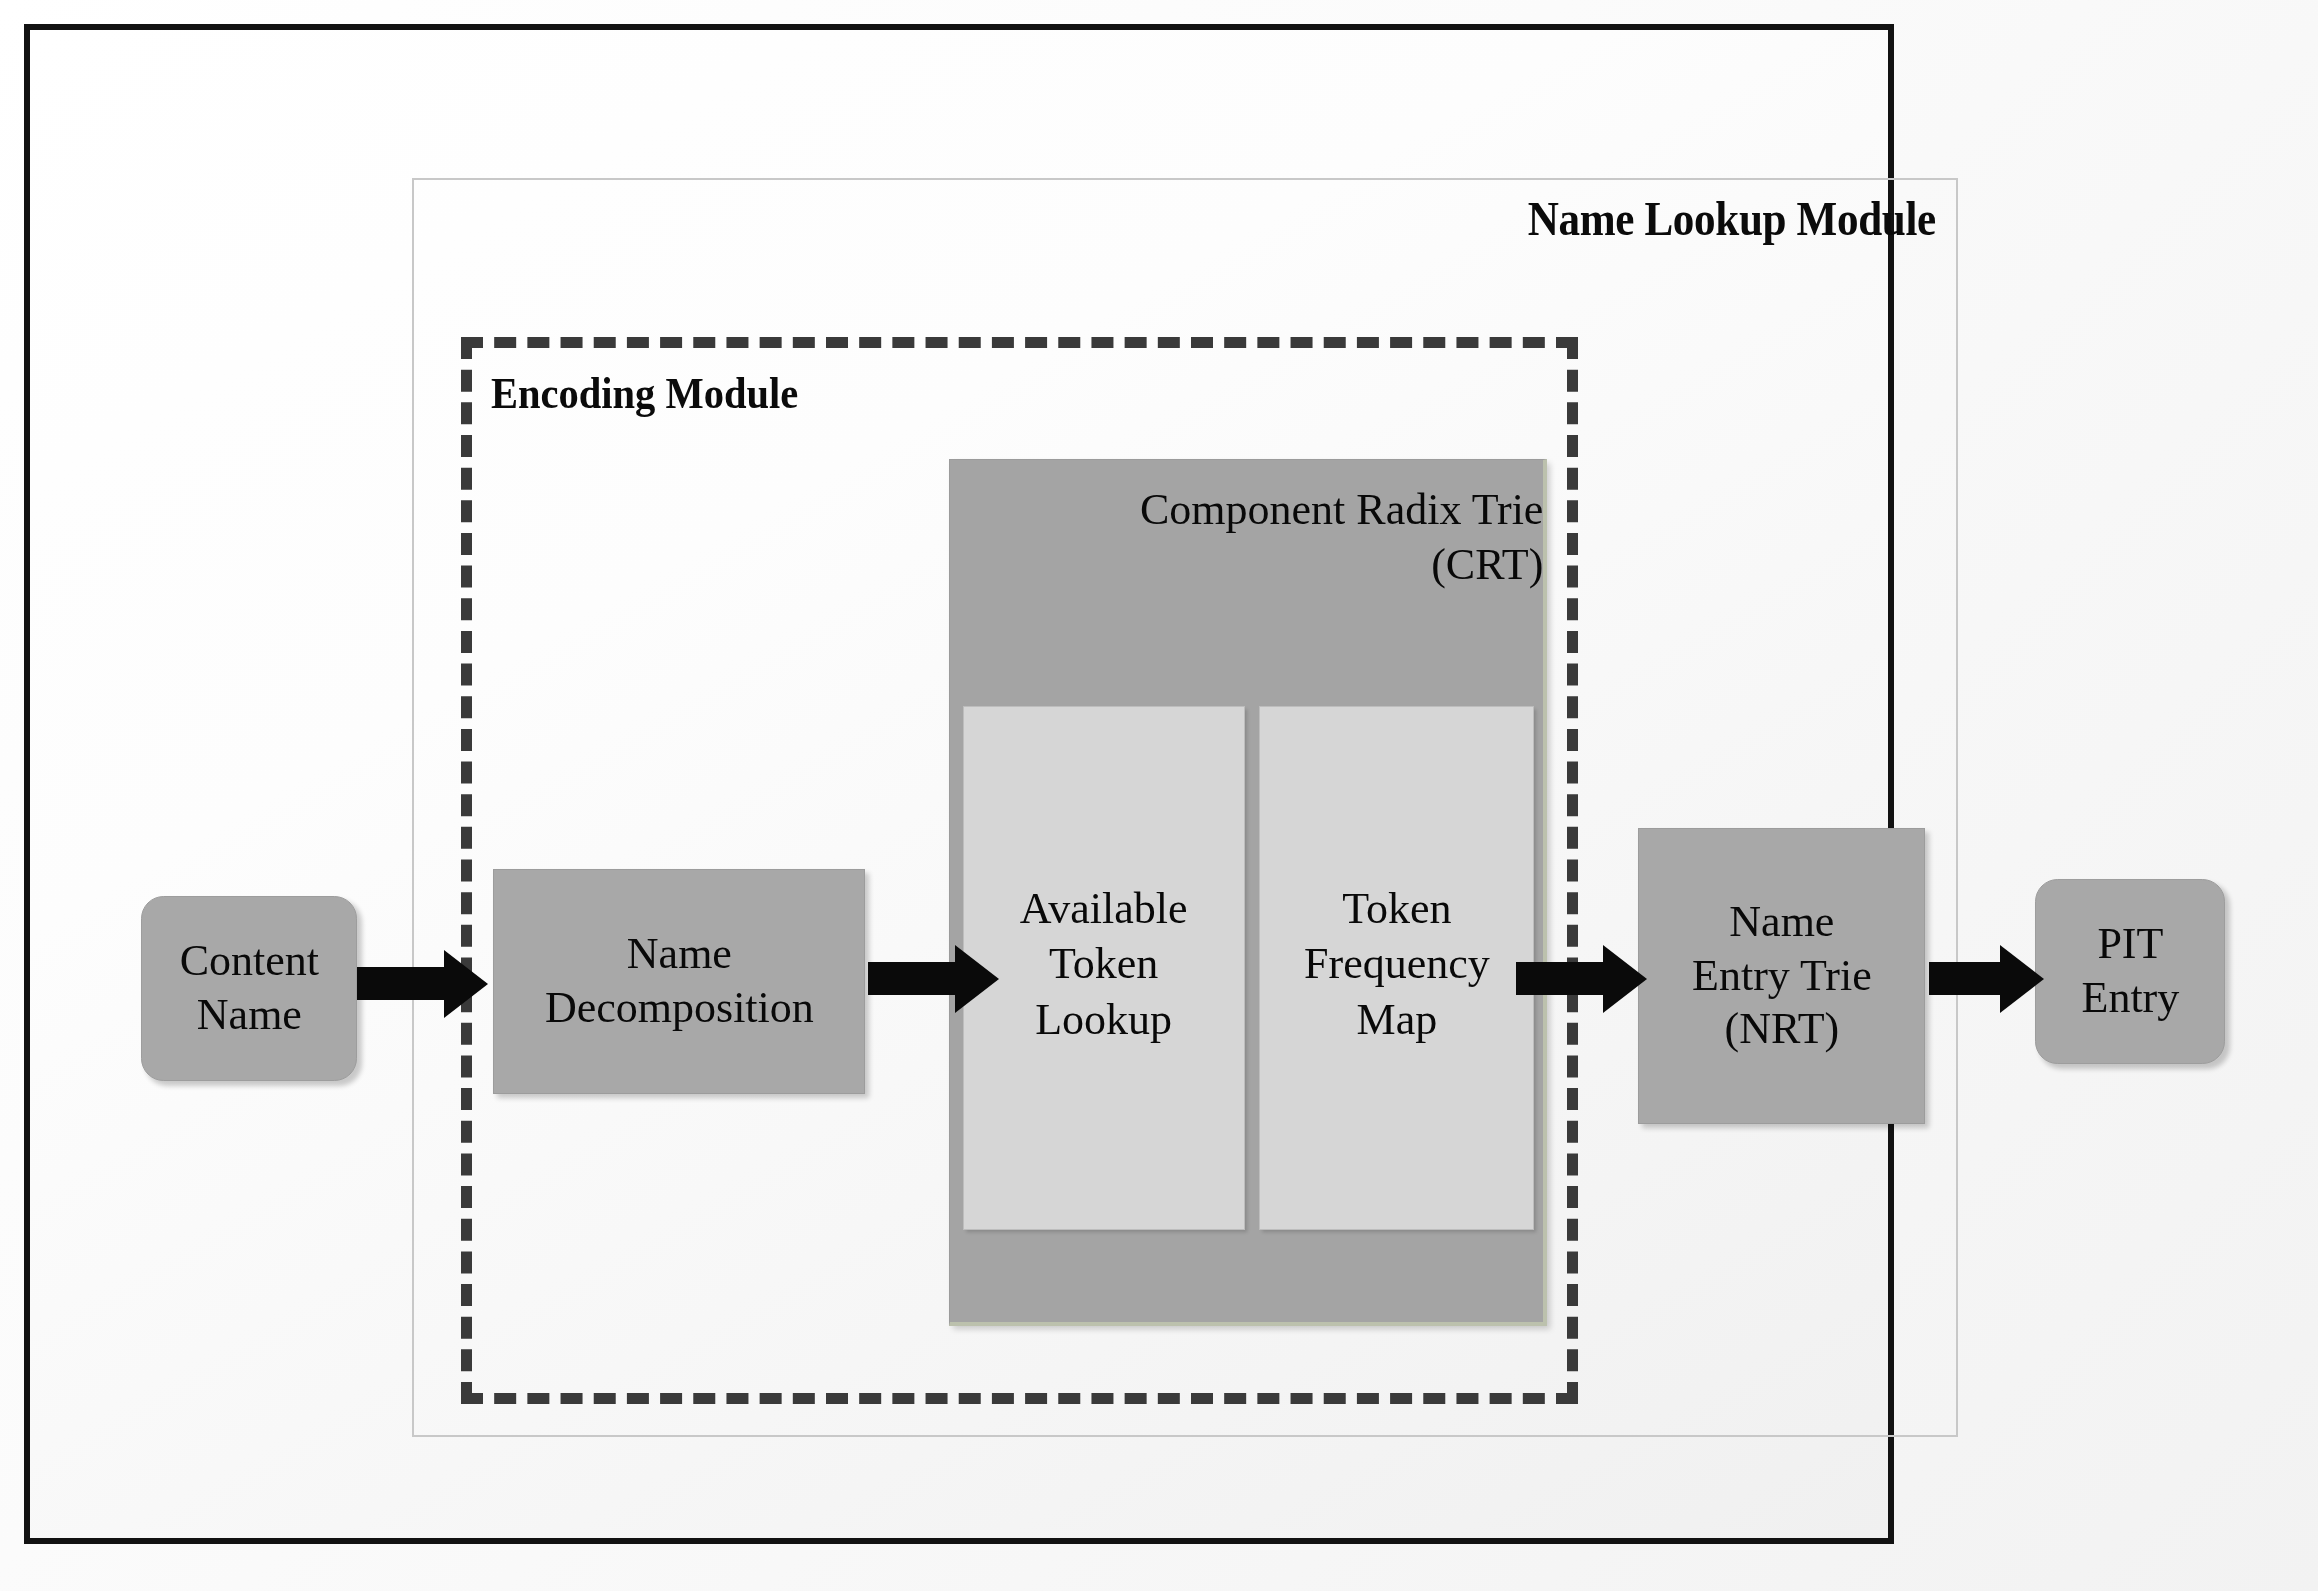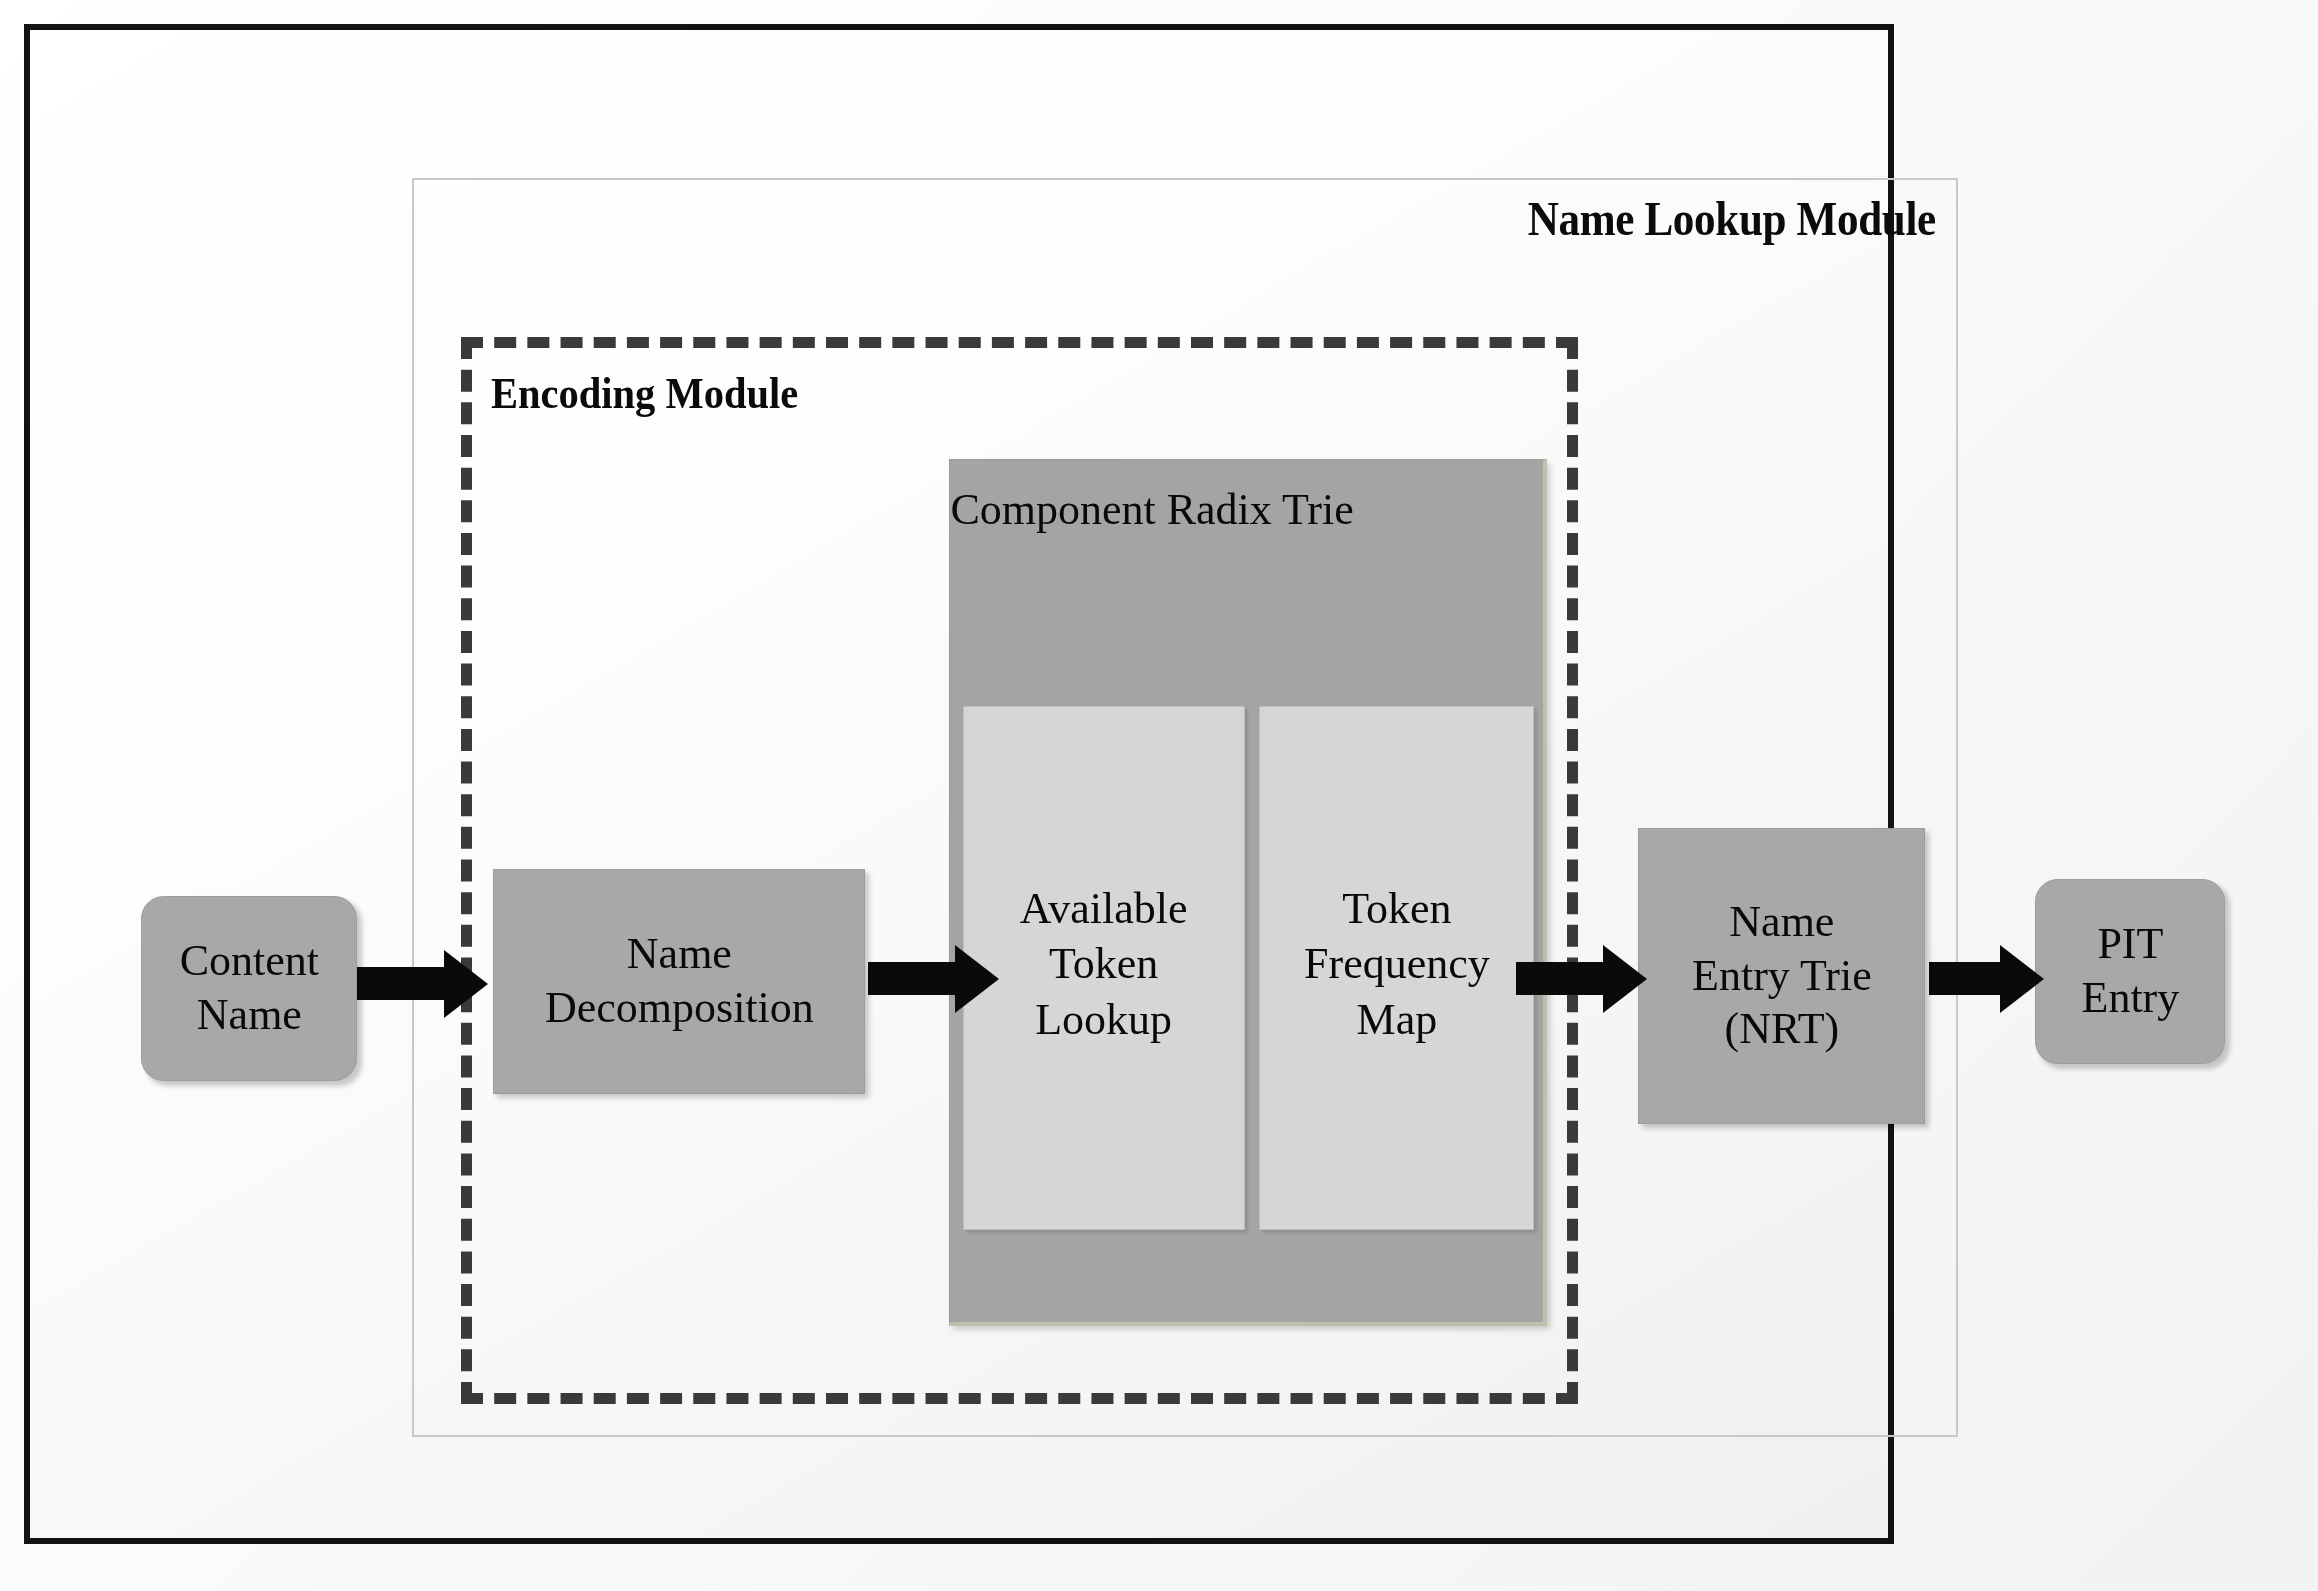--- a/index.html
+++ b/index.html
@@ -120,24 +120,24 @@
     height: 867px;
     box-sizing: border-box;
     background: #a4a4a4;
     border: 0.9px solid #9b9b9b;
     border-bottom: 4.4px solid #bcc1ad;
     border-right: 4.4px solid #bcc1ad;
     box-shadow: 3.5px 4.4px 6.1px rgba(0,0,0,0.18);
   }
   #crt-title {
     position: absolute;
-    left: 0;
+    left: 17px;
     right: 0;
     top: 22.6px;
-    text-align: left;
+    text-align: right;
     font-size: 44px;
     line-height: 1.25;
     color: #090909;
   }
 
   .crt-panel {
     position: absolute;
     box-sizing: border-box;
     background: #d6d6d6;
     border: 0.9px solid #bdbdbd;
@@ -203,20 +203,21 @@
       <div id="nlm-title">Name Lookup Module</div>
     </div>
 
     <div id="encoding-box">
       <div id="encoding-title">Encoding Module</div>
     </div>
 
     <div id="crt-box">
       <div id="crt-title">
         <div>Component Radix Trie</div>
+        <div>(CRT)</div>
       </div>
 
       <div id="crt-panel-left" class="crt-panel">
         <div>
           <div>Available</div>
           <div>Token</div>
           <div>Lookup</div>
         </div>
       </div>
 

